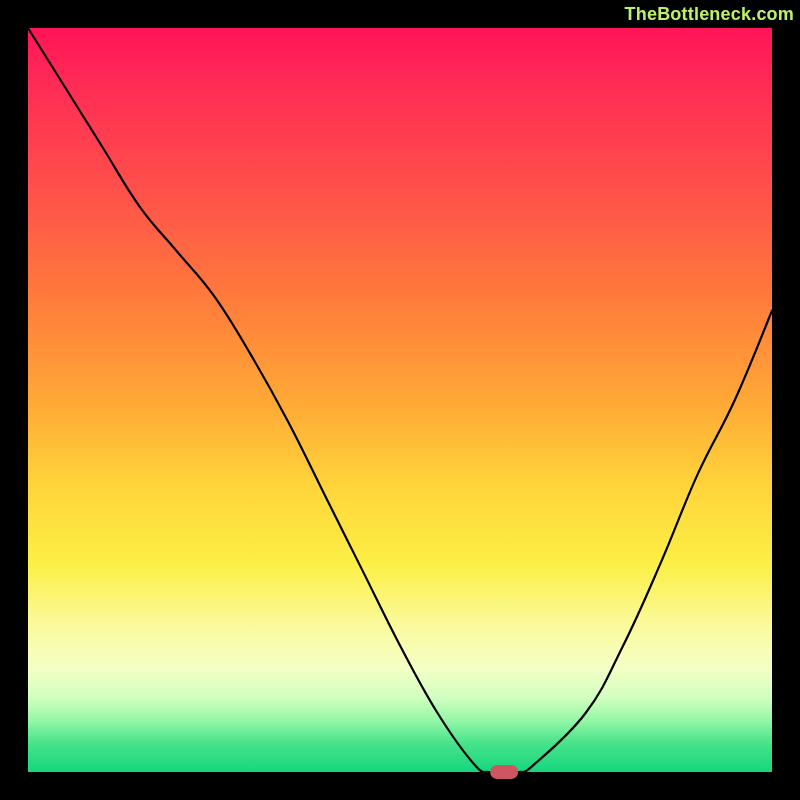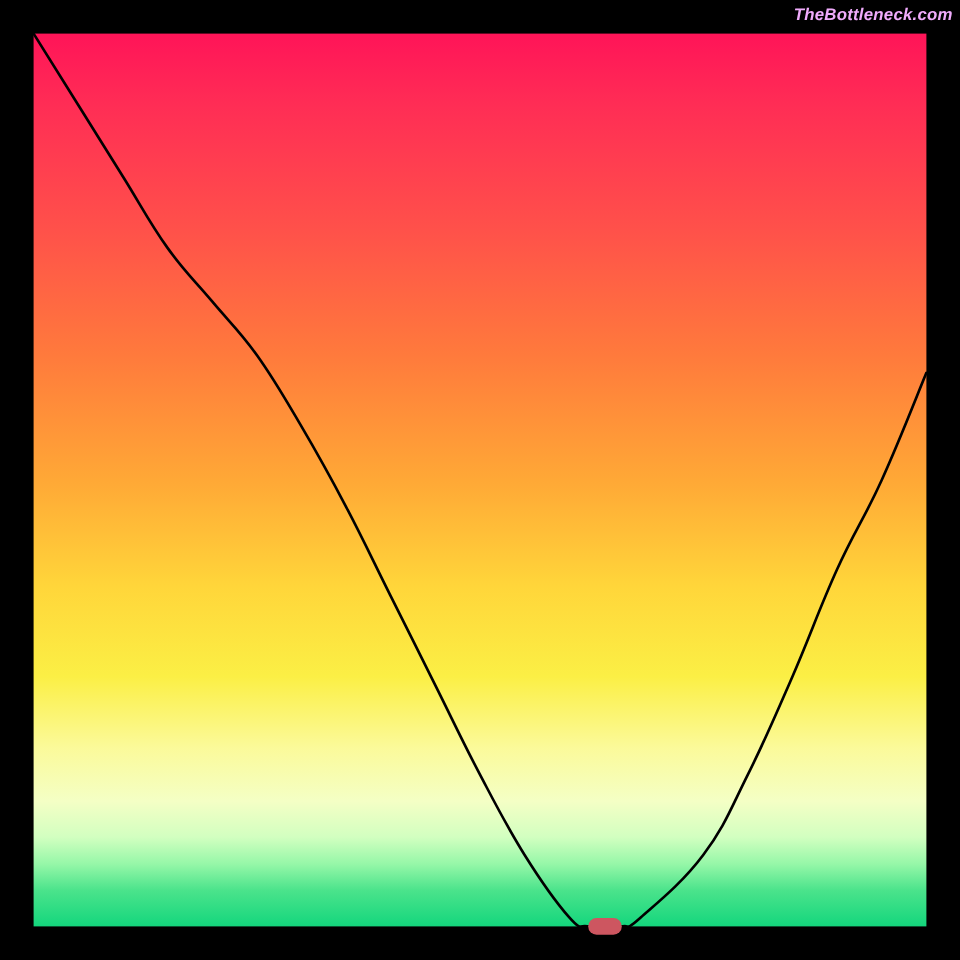--- a/index.html
+++ b/index.html
@@ -55,26 +55,25 @@
     stroke-linejoin: round;
     stroke-linecap: round;
   }
   .marker {
     fill: #cd5660;
   }
   .watermark {
     position: absolute;
     top: 4px;
     right: 6px;
-    color: #f0abfc;
-    font-size: 14px;
+    color: #bef264;
+    font-size: 18px;
     font-weight: 600;
     letter-spacing: 0.2px;
     user-select: none;
-    font-style: italic;
   }
 </style>
 </head>
 <body>
 
 <div class="frame">
   <div class="plot-area">
     <svg class="plot-svg" viewBox="0 0 744 744">
       <path id="curve-path" class="curve" d="M 0.00 0.00 C 7.44 11.90, 22.32 35.71, 37.20 59.52 C 52.08 83.33, 59.52 95.23, 74.40 119.04 C 89.28 142.85, 96.72 157.73, 111.60 178.56 C 126.48 199.39, 133.92 205.34, 148.80 223.20 C 163.68 241.06, 171.12 247.01, 186.00 267.84 C 200.88 288.67, 208.32 302.06, 223.20 327.36 C 238.08 352.66, 245.52 366.05, 260.40 394.32 C 275.28 422.59, 282.72 438.96, 297.60 468.72 C 312.48 498.48, 319.92 513.36, 334.80 543.12 C 349.68 572.88, 357.12 589.25, 372.00 617.52 C 386.88 645.79, 394.32 660.67, 409.20 684.48 C 424.08 708.29, 435.98 724.66, 446.40 736.56 C 456.82 748.46, 455.33 742.51, 461.28 744.00 C 467.23 745.49, 470.21 744.00, 476.16 744.00 C 482.11 744.00, 485.09 745.49, 491.04 744.00 C 496.99 742.51, 492.53 748.46, 505.92 736.56 C 519.31 724.66, 540.14 708.29, 558.00 684.48 C 575.86 660.67, 580.32 647.28, 595.20 617.52 C 610.08 587.76, 617.52 569.90, 632.40 535.68 C 647.28 501.46, 654.72 479.14, 669.60 446.40 C 684.48 413.66, 691.92 404.74, 706.80 372.00 C 721.68 339.26, 736.56 300.58, 744.00 282.72"></path>
       <rect id="marker-rect" class="marker" x="462.16" y="737.00" width="28" height="14" rx="7" ry="7" fill="#cd5660"></rect>

